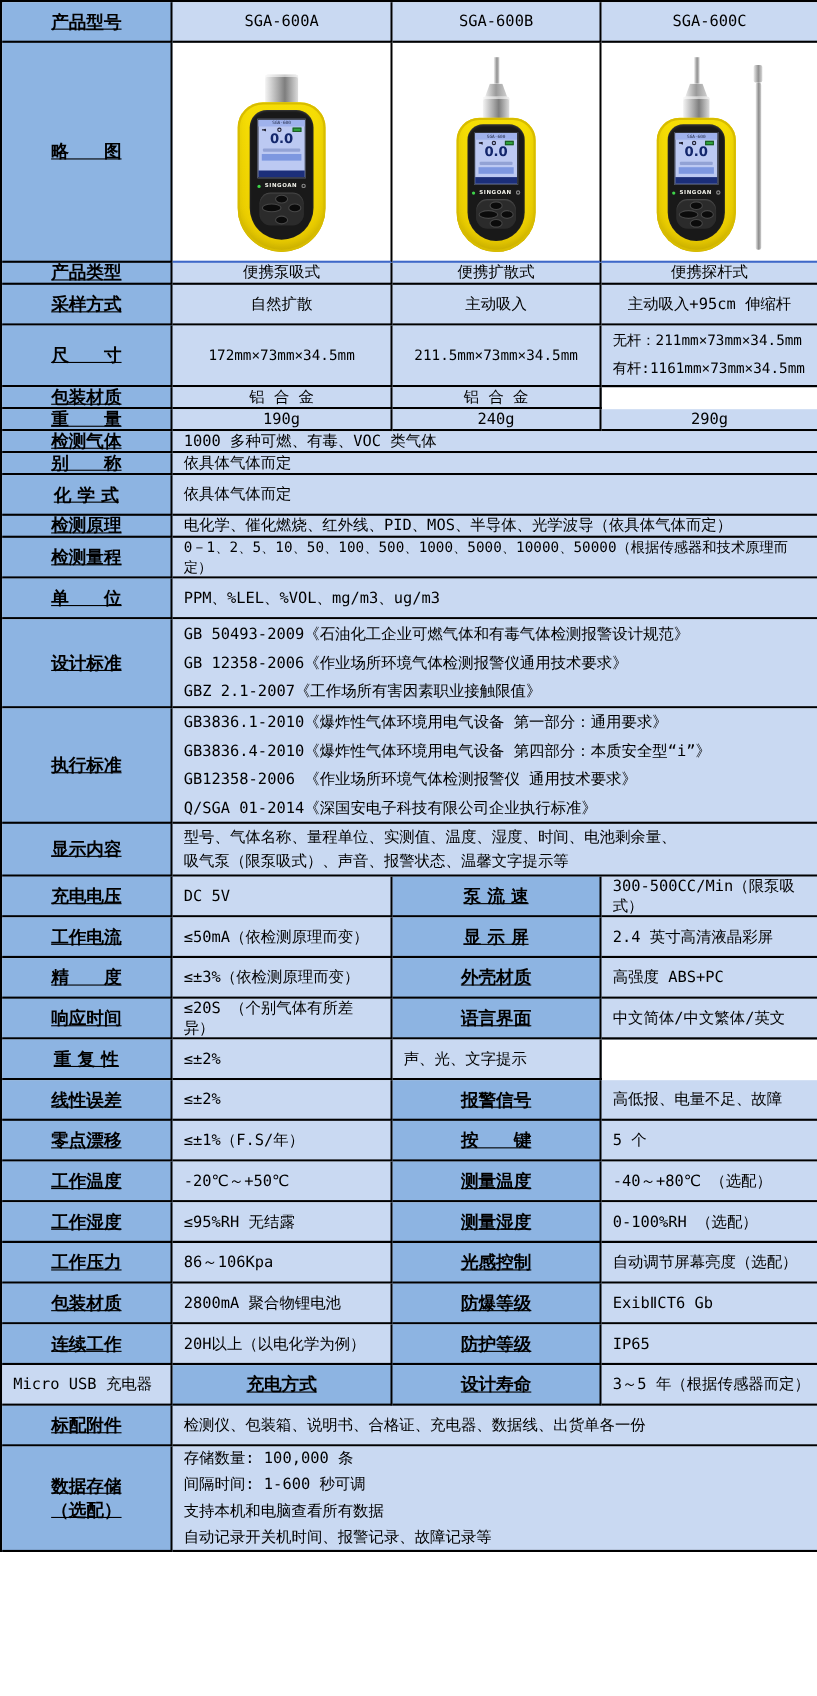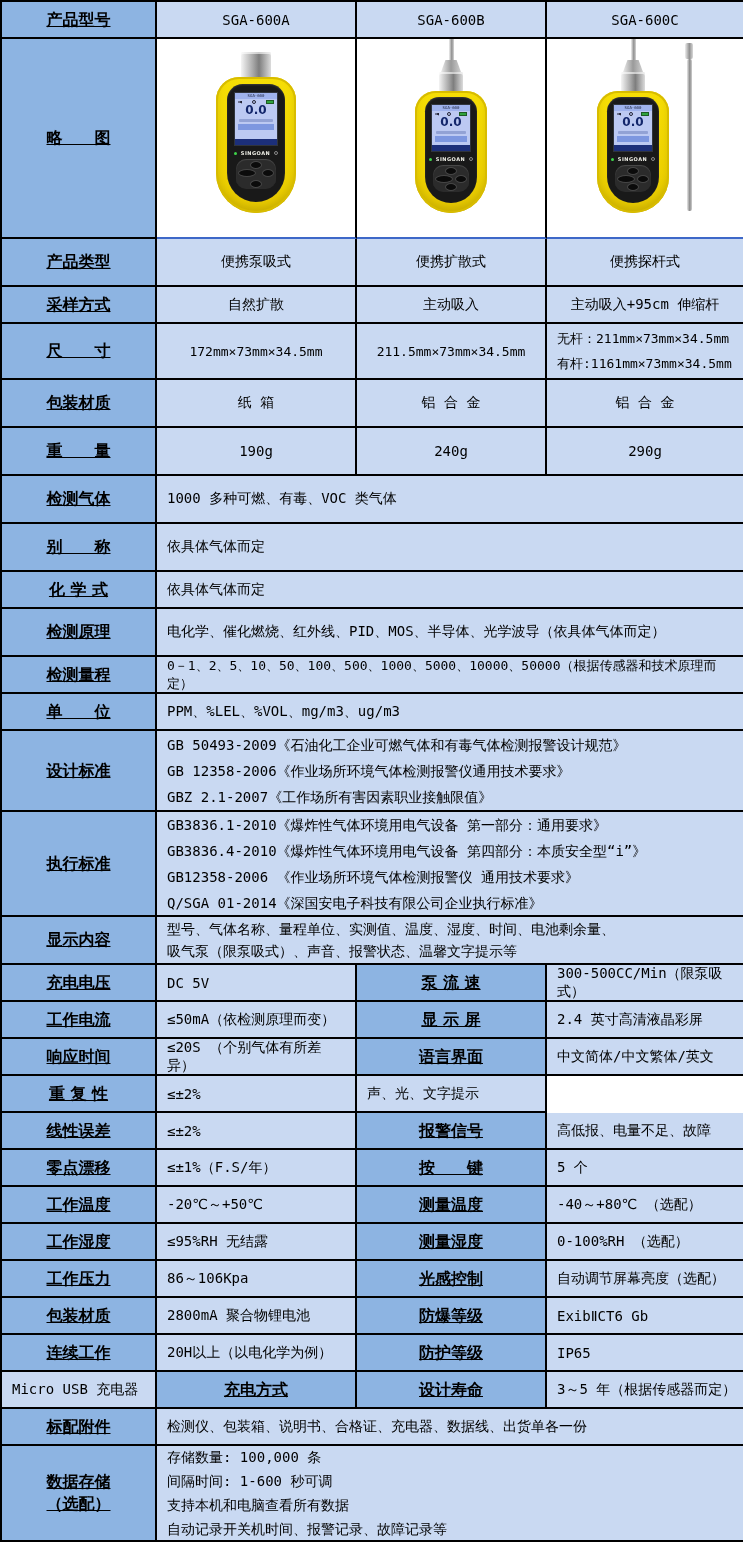--- a/index.html
+++ b/index.html
@@ -38,34 +38,34 @@
   .multiline { flex-direction:column; align-items:flex-start; justify-content:center; }
   .multiline > div { line-height:26px; }
   .display-cell > div { line-height:22px; }
   .storage-cell > div { line-height:24px; }
   .dim-c { font-size:13px; }
   .dim-c > div { line-height:25px; }
 
   
   .h-header .cell { height:37px; }
   .h-sketch .cell { height:200px; }
-  .h36 .cell { height:48px; }
+  .h36 .cell { height:20px; }
   .h37 .cell { height:37px; }
   .h48 .cell { height:48px; }
   .h56 .cell { height:56px; }
   .h81 .cell { height:81px; }
   .h105 .cell { height:105px; }
   .h96 .cell { height:96px; }
 
   
   .img-cell {
     background:#fff;
     border-bottom:2px solid #3E68C8;
     justify-content:center; align-items:flex-end;
-    padding-bottom:24px;
+    padding-bottom:8px;
   }
   .device { display:flex; flex-direction:column; align-items:center; position:relative; }
   .dev-probe { width:5px; height:24px; background:linear-gradient(90deg,#f0f0f0,#8f8f8f 55%,#d6d6d6); }
   .dev-collar {
     width:20px; height:12px;
     background:linear-gradient(90deg,#ececec,#9a9a9a 50%,#d0d0d0);
     clip-path:polygon(22% 0,78% 0,100% 100%,0 100%);
   }
   .dev-cap {
     width:24px; height:20px; border-radius:2px;
@@ -259,21 +259,20 @@
     <div class="cell label-cell">尺　　寸</div>
     <div class="cell value-cell center" style="font-size:13px">172mm×73mm×34.5mm</div>
     <div class="cell value-cell center" style="font-size:13px">211.5mm×73mm×34.5mm</div>
     <div class="cell value-cell multiline left dim-c">
       <div>无杆：211mm×73mm×34.5mm</div>
       <div>有杆:1161mm×73mm×34.5mm</div>
     </div>
   </div>
   <div class="row cols4 h36">
     <div class="cell label-cell">包装材质</div>
-    <div class="cell value-cell center">纸 箱</div>
     <div class="cell value-cell center">铝 合 金</div>
     <div class="cell value-cell center">铝 合 金</div>
   </div>
   <div class="row cols4 h36">
     <div class="cell label-cell">重　　量</div>
     <div class="cell value-cell center">190g</div>
     <div class="cell value-cell center">240g</div>
     <div class="cell value-cell center">290g</div>
   </div>
 
@@ -335,20 +334,26 @@
     <div class="cell label-cell">泵 流 速</div>
     <div class="cell value-cell left">300-500CC/Min（限泵吸式）</div>
   </div>
   <div class="row cols4 h37">
     <div class="cell label-cell">工作电流</div>
     <div class="cell value-cell left">≤50mA（依检测原理而变）</div>
     <div class="cell label-cell">显 示 屏</div>
     <div class="cell value-cell left">2.4 英寸高清液晶彩屏</div>
   </div>
   <div class="row cols4 h37">
+    <div class="cell label-cell">精　　度</div>
+    <div class="cell value-cell left">≤±3%（依检测原理而变）</div>
+    <div class="cell label-cell">外壳材质</div>
+    <div class="cell value-cell left">高强度 ABS+PC</div>
+  </div>
+  <div class="row cols4 h37">
     <div class="cell label-cell">响应时间</div>
     <div class="cell value-cell left">≤20S （个别气体有所差异）</div>
     <div class="cell label-cell">语言界面</div>
     <div class="cell value-cell left">中文简体/中文繁体/英文</div>
   </div>
   <div class="row cols4 h37">
     <div class="cell label-cell">重 复 性</div>
     <div class="cell value-cell left">≤±2%</div>
     <div class="cell value-cell left">声、光、文字提示</div>
   </div>

